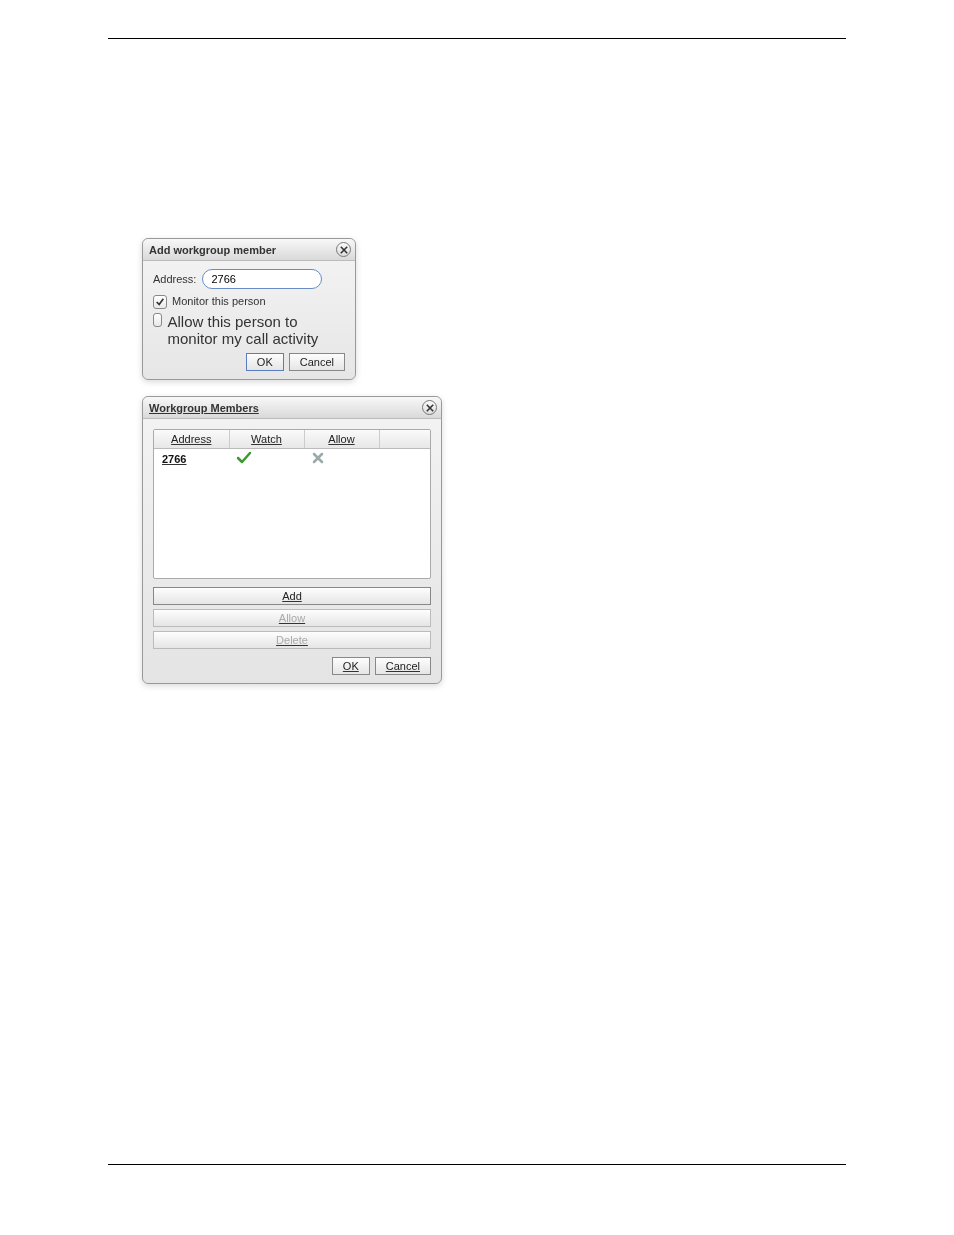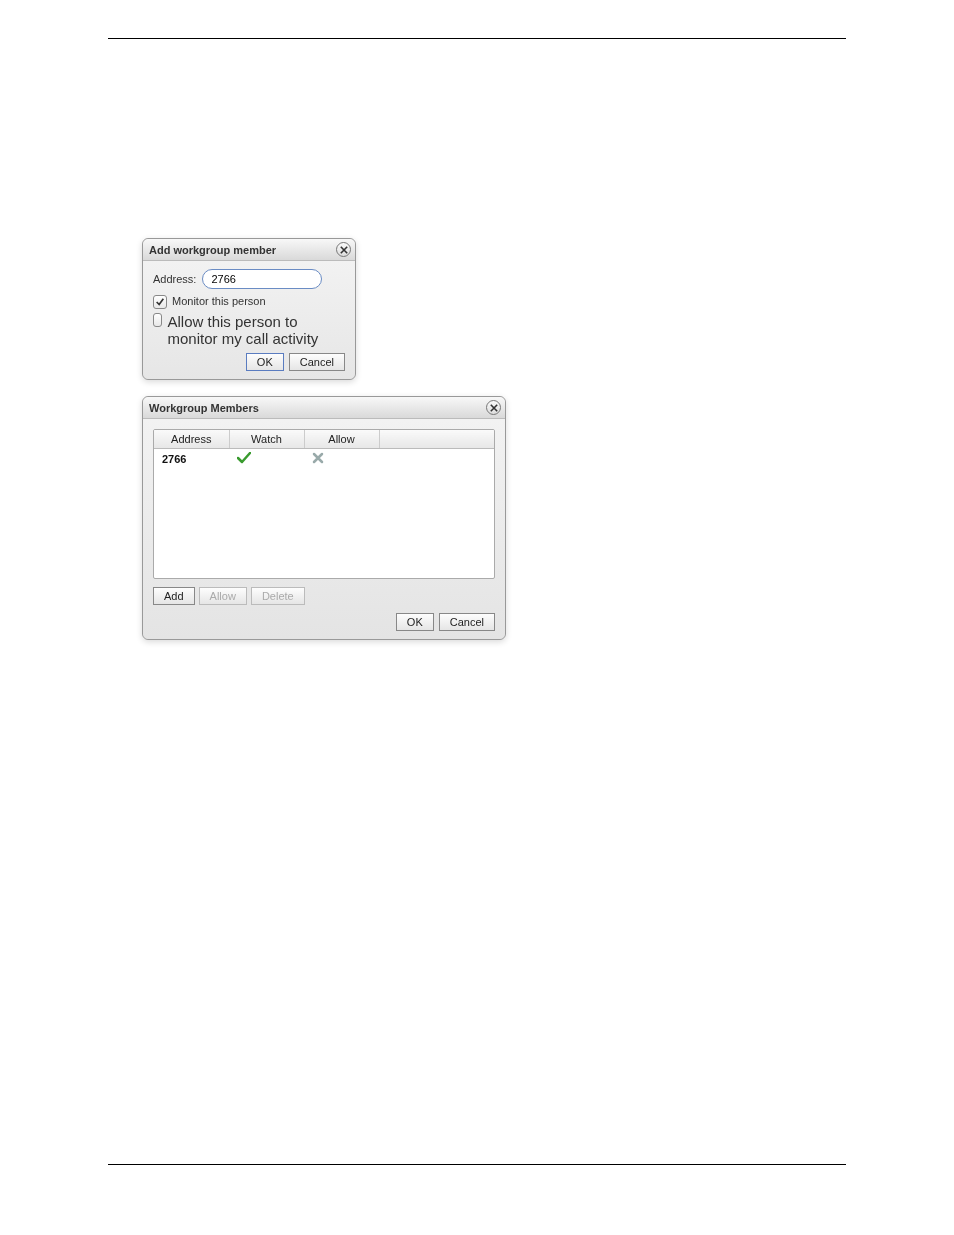--- a/index.html
+++ b/index.html
@@ -114,25 +114,25 @@
     margin-left: 46px;
   }
   .tbl th:last-child { border-right: none; }
   .tbl td { padding: 3px 8px; color: #111; font-weight: bold; }
   .tbl td.icon-cell { font-weight: normal; text-align: left; }
   .check-ico { color: #3a9b2f; display:inline-block; }
   .check-ico svg { width: 14px; height: 12px; }
   .x-ico { color: #9aa; display:inline-block; }
   .x-ico svg { width: 12px; height: 12px; }
 
-  .left-btns { display: flex; gap: 4px; margin-top: 8px; }
+  .left-btns { display: flex; gap: 4px; margin-top: 8px; flex-direction: column; }
   .footer-row { display: flex; justify-content: flex-end; gap: 5px; margin-top: 8px; }
 
   #dlg1 { top: 238px; left: 142px; width: 214px; }
-  #dlg2 { top: 396px; left: 142px; width: 364px; }
+  #dlg2 { top: 396px; left: 142px; width: 300px; text-decoration: underline; }
 </style>
 </head>
 <body>
 
 <div class="hr-top"></div>
 
 <div class="dialog" id="dlg1">
   <div class="titlebar">
     <span>Add workgroup member</span>
     <div class="close-btn">

